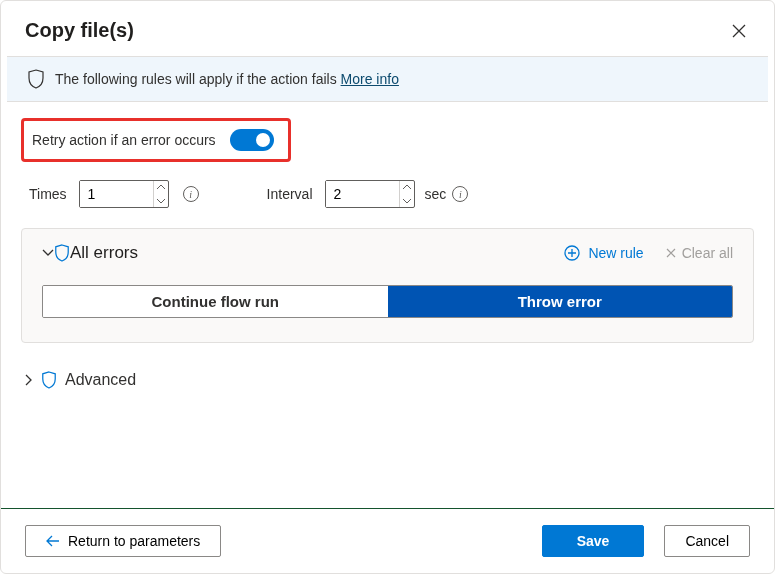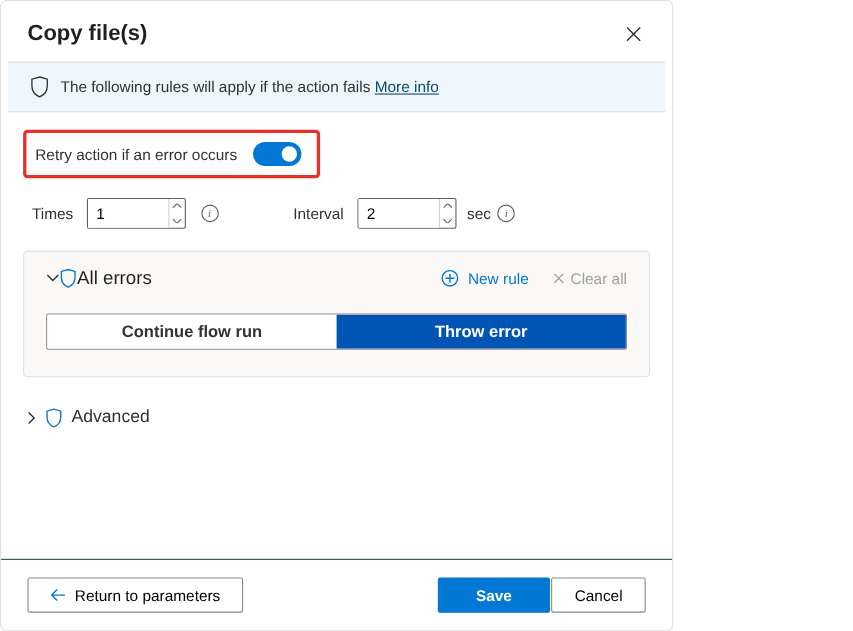--- a/index.html
+++ b/index.html
@@ -6,21 +6,21 @@
     body {
       font-family: "Segoe UI", -apple-system, BlinkMacSystemFont, sans-serif;
       font-size: 14px;
       color: #323130;
       background: #fff;
       width: 775px;
       height: 574px;
       overflow: hidden;
     }
     .dialog {
-      width: 612px;
+      width: 775px;
       height: 574px;
       border: 1px solid #e1dfdd;
       border-radius: 6px;
       display: flex;
       flex-direction: column;
     }
     .dialog-header {
       display: flex;
       justify-content: space-between;
       align-items: center;
@@ -197,21 +197,21 @@
       cursor: pointer;
     }
     .advanced-label { font-size: 16px; }
     .dialog-footer {
       border-top: 1px solid #14532d;
       padding: 16px 24px;
       display: flex;
       align-items: center;
       justify-content: space-between;
     }
-    .footer-right { display: flex; gap: 1px; }
+    .footer-right { display: flex; gap: 20px; }
     .btn {
       border: 1px solid #8a8886;
       background: #fff;
       padding: 7px 20px;
       font-size: 14px;
       font-family: inherit;
       border-radius: 2px;
       cursor: pointer;
       display: flex;
       align-items: center;

